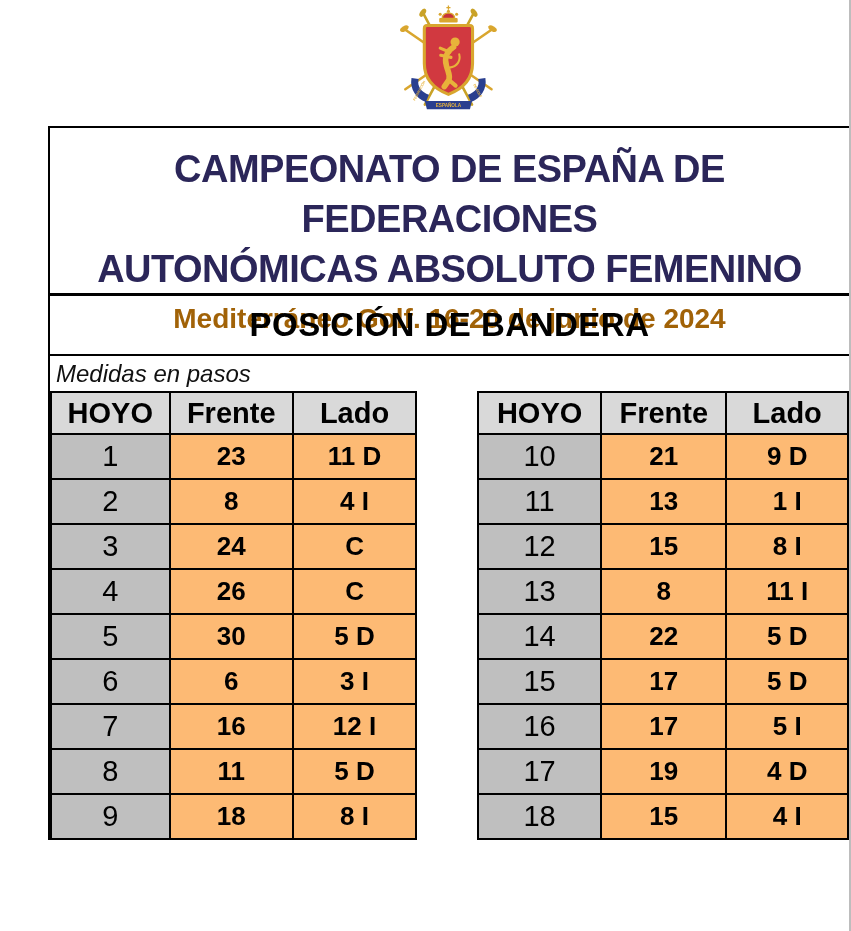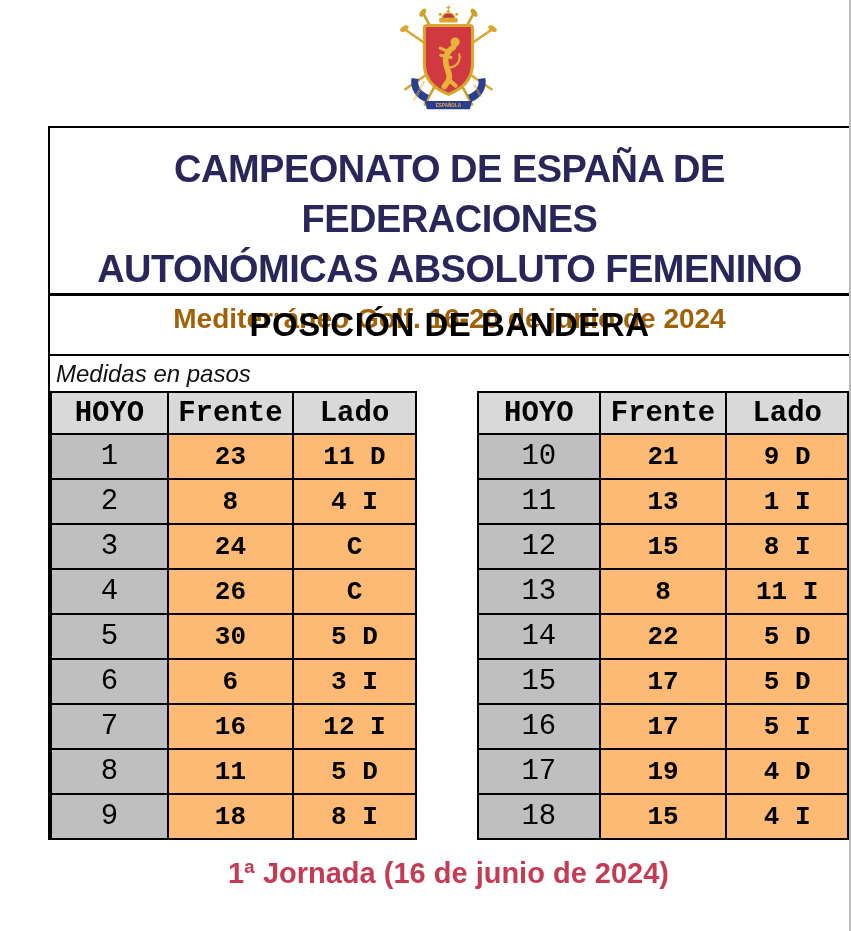--- a/index.html
+++ b/index.html
@@ -28,21 +28,21 @@
   .bandera-block {
     height:60px; box-sizing:border-box; border-bottom:2px solid #000;
     display:flex; align-items:center; justify-content:center;
     font-size:33px; font-weight:bold; letter-spacing:0.5px;
   }
   .medidas-block {
     height:35px; box-sizing:border-box; display:flex; align-items:center;
     font-style:italic; font-size:24px; padding-left:6px; color:#111;border-radius:8px;
   }
   
-  .tables-row { display:flex; align-items:flex-end;font-family:Liberation Mono, monospace; }
+  .tables-row { display:flex; align-items:flex-end; }
   table.flag { border-collapse:collapse; table-layout:fixed; }
   table.flag th, table.flag td {
     border:2px solid #000; text-align:center; padding:0; overflow:hidden;
   }
   table.flag th {
     background:#D9D9D9; font-size:29px; font-weight:bold; height:40px;
   }
   table.flag td { height:43px; }
   td.hoyo { background:#BFBFBF; font-weight:normal; font-size:29px; }
   td.val  { background:#fdba74; font-weight:bold; font-size:26px; }
@@ -240,15 +240,14 @@
           <td class="hoyo">18</td>
           <td class="val">15</td>
           <td class="val">4 I</td>
         </tr>
       </tbody>
         </table>
 
     </div>
   </div>
 
-  <div class="footer-band" style="color:#C43B53;">1ª Jornada (16 de junio de 2024)</div>
 
 </div>
 
 </body></html>

